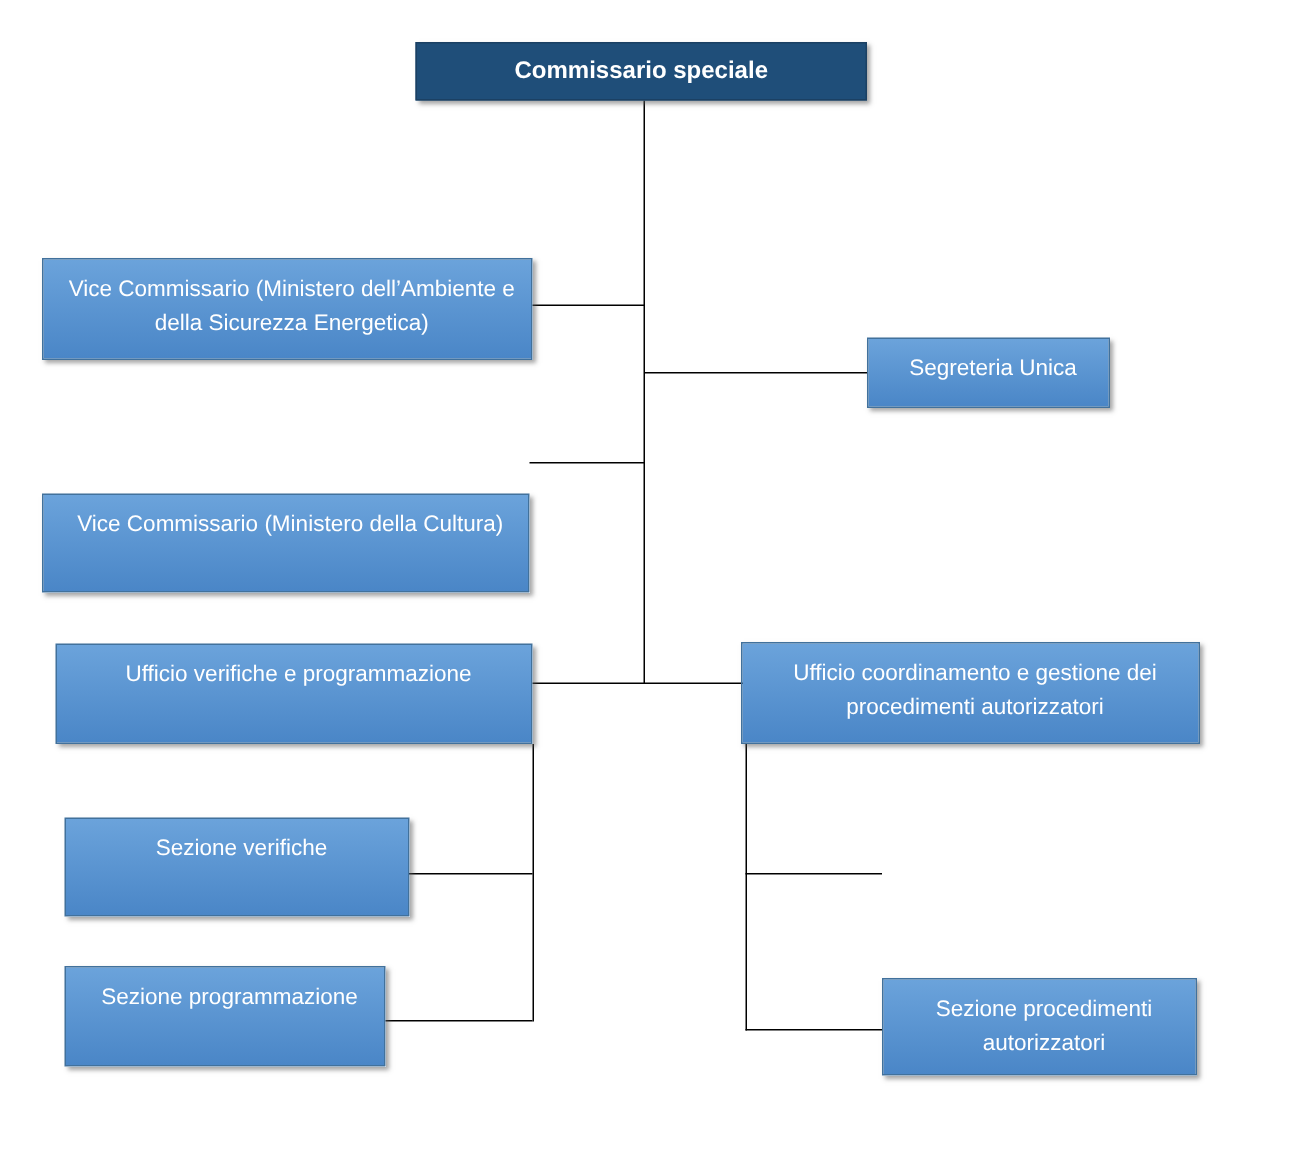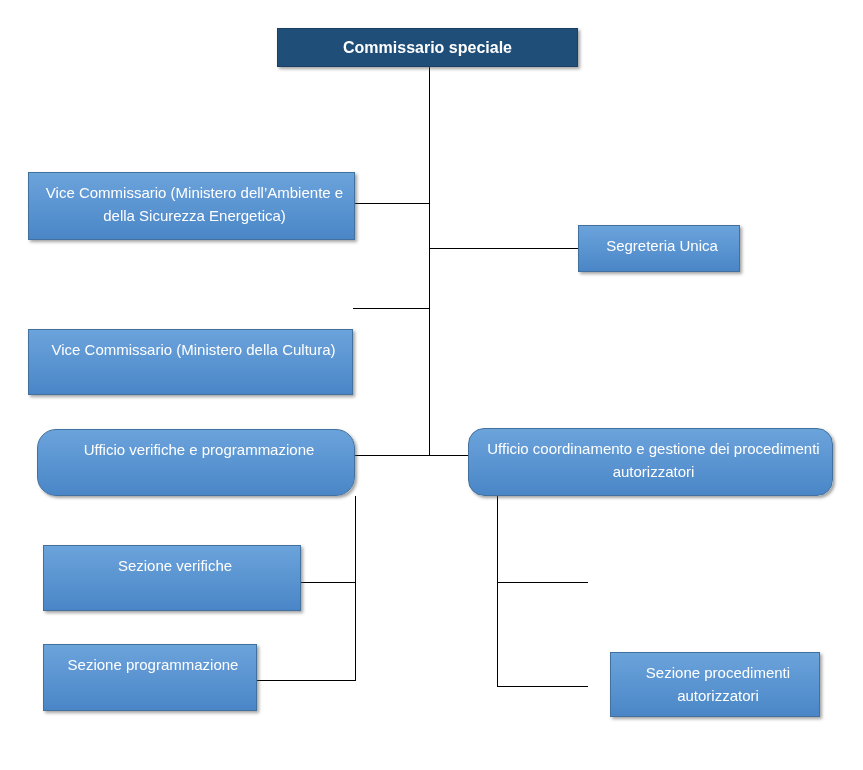--- a/index.html
+++ b/index.html
@@ -55,26 +55,26 @@
     display: flex;
     align-items: center;
     justify-content: center;
     font-size: 16px;
     font-weight: bold;
     padding: 16px;
   }
   #node-vice1      { left: 28px;  top: 172px; width: 327px; height: 68px; }
   #node-vice2      { left: 28px;  top: 281px; width: 325px; height: 66px; margin-top: 48px; }
   #node-segreteria { left: 578px; top: 225px; width: 162px; height: 47px; }
-  #node-uff-ver    { left: 37px;  top: 429px; width: 318px; height: 67px; border-radius: 19px; }
-  #node-uff-coord  { left: 468px; top: 428px; width: 365px; height: 68px; border-radius: 16px; }
-  #node-sez-ver    { left: 43px;  top: 545px; width: 258px; height: 66px; }
+  #node-uff-ver    { left: 37px;  top: 429px; width: 318px; height: 67px; }
+  #node-uff-coord  { left: 494px; top: 428px; width: 306px; height: 68px; }
+  #node-sez-ver    { left: 43px;  top: 545px; width: 230px; height: 66px; }
   #node-sez-prog   { left: 43px;  top: 644px; width: 214px; height: 67px; }
   #node-sez-coord  { left: 588px; top: 547px; width: 210px; height: 65px; }
-  #node-sez-proc   { left: 588px; top: 652px; width: 210px; height: 65px; margin-left: 22px; }
+  #node-sez-proc   { left: 588px; top: 652px; width: 210px; height: 65px; }
 </style>
 </head>
 <body>
 
 <div class="canvas">
 
   <div class="line v" id="trunk"></div>
   <div class="line h" id="h-vice1"></div>
   <div class="line h" id="h-segreteria"></div>
   <div class="line h" id="h-vice2"></div>

